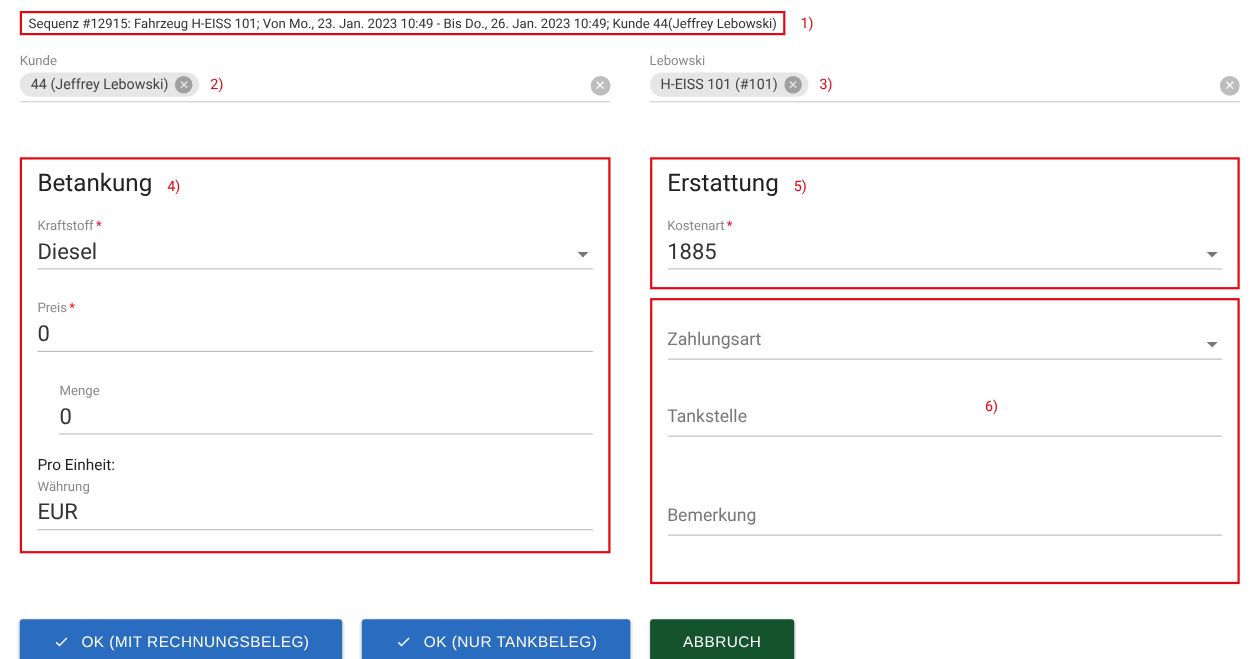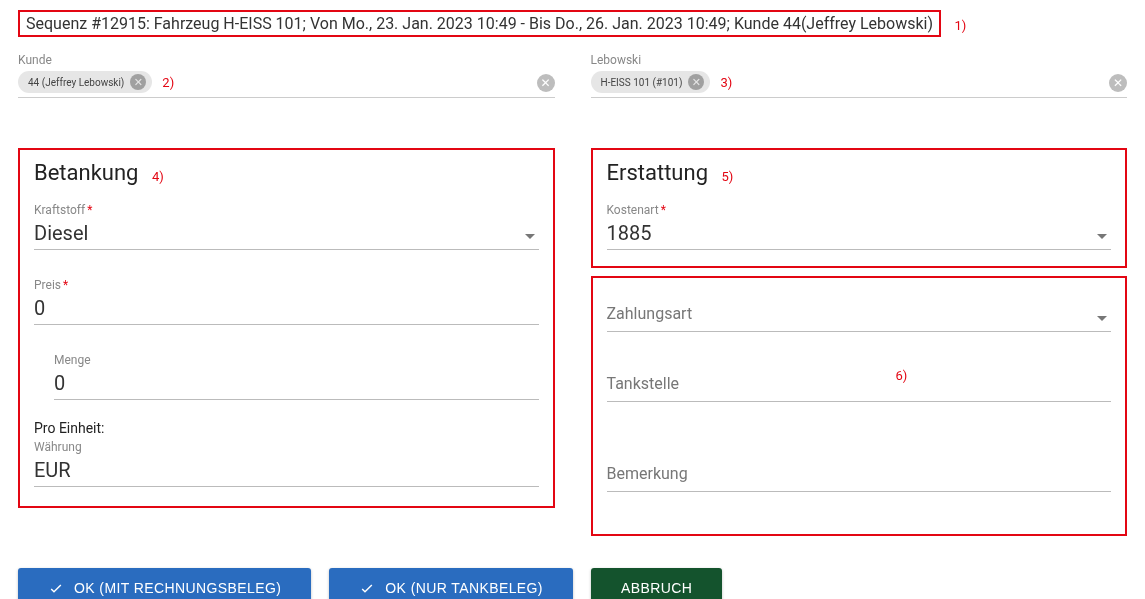--- a/index.html
+++ b/index.html
@@ -8,21 +8,21 @@
     background: #fff;
     padding: 10px 18px 20px 18px;
     color: #333;
     font-size: 14px;
   }
 
   .header-row {
     border: 2px solid #e30613;
     padding: 2px 6px;
     display: inline-block;
-    font-size: 16px;
+    font-size: 12px;
   }
 
   .anno {
     color: #e30613;
     font-size: 13px;
     margin-left: 10px;
     display: inline-block;
     vertical-align: middle;
   }
 
@@ -44,21 +44,21 @@
   .chip-row {
     display: flex;
     align-items: center;
     border-bottom: 1px solid #ccc;
     padding-bottom: 4px;
   }
   .chip {
     background: #e6e6e6;
     border-radius: 14px;
     padding: 3px 6px 3px 10px;
-    font-size: 10px;
+    font-size: 13px;
     color: #444;
     display: inline-flex;
     align-items: center;
   }
   .chip .chip-close {
     margin-left: 6px;
     width: 16px; height: 16px;
     background: #a0a0a0;
     border-radius: 50%;
     color: #e6e6e6;

